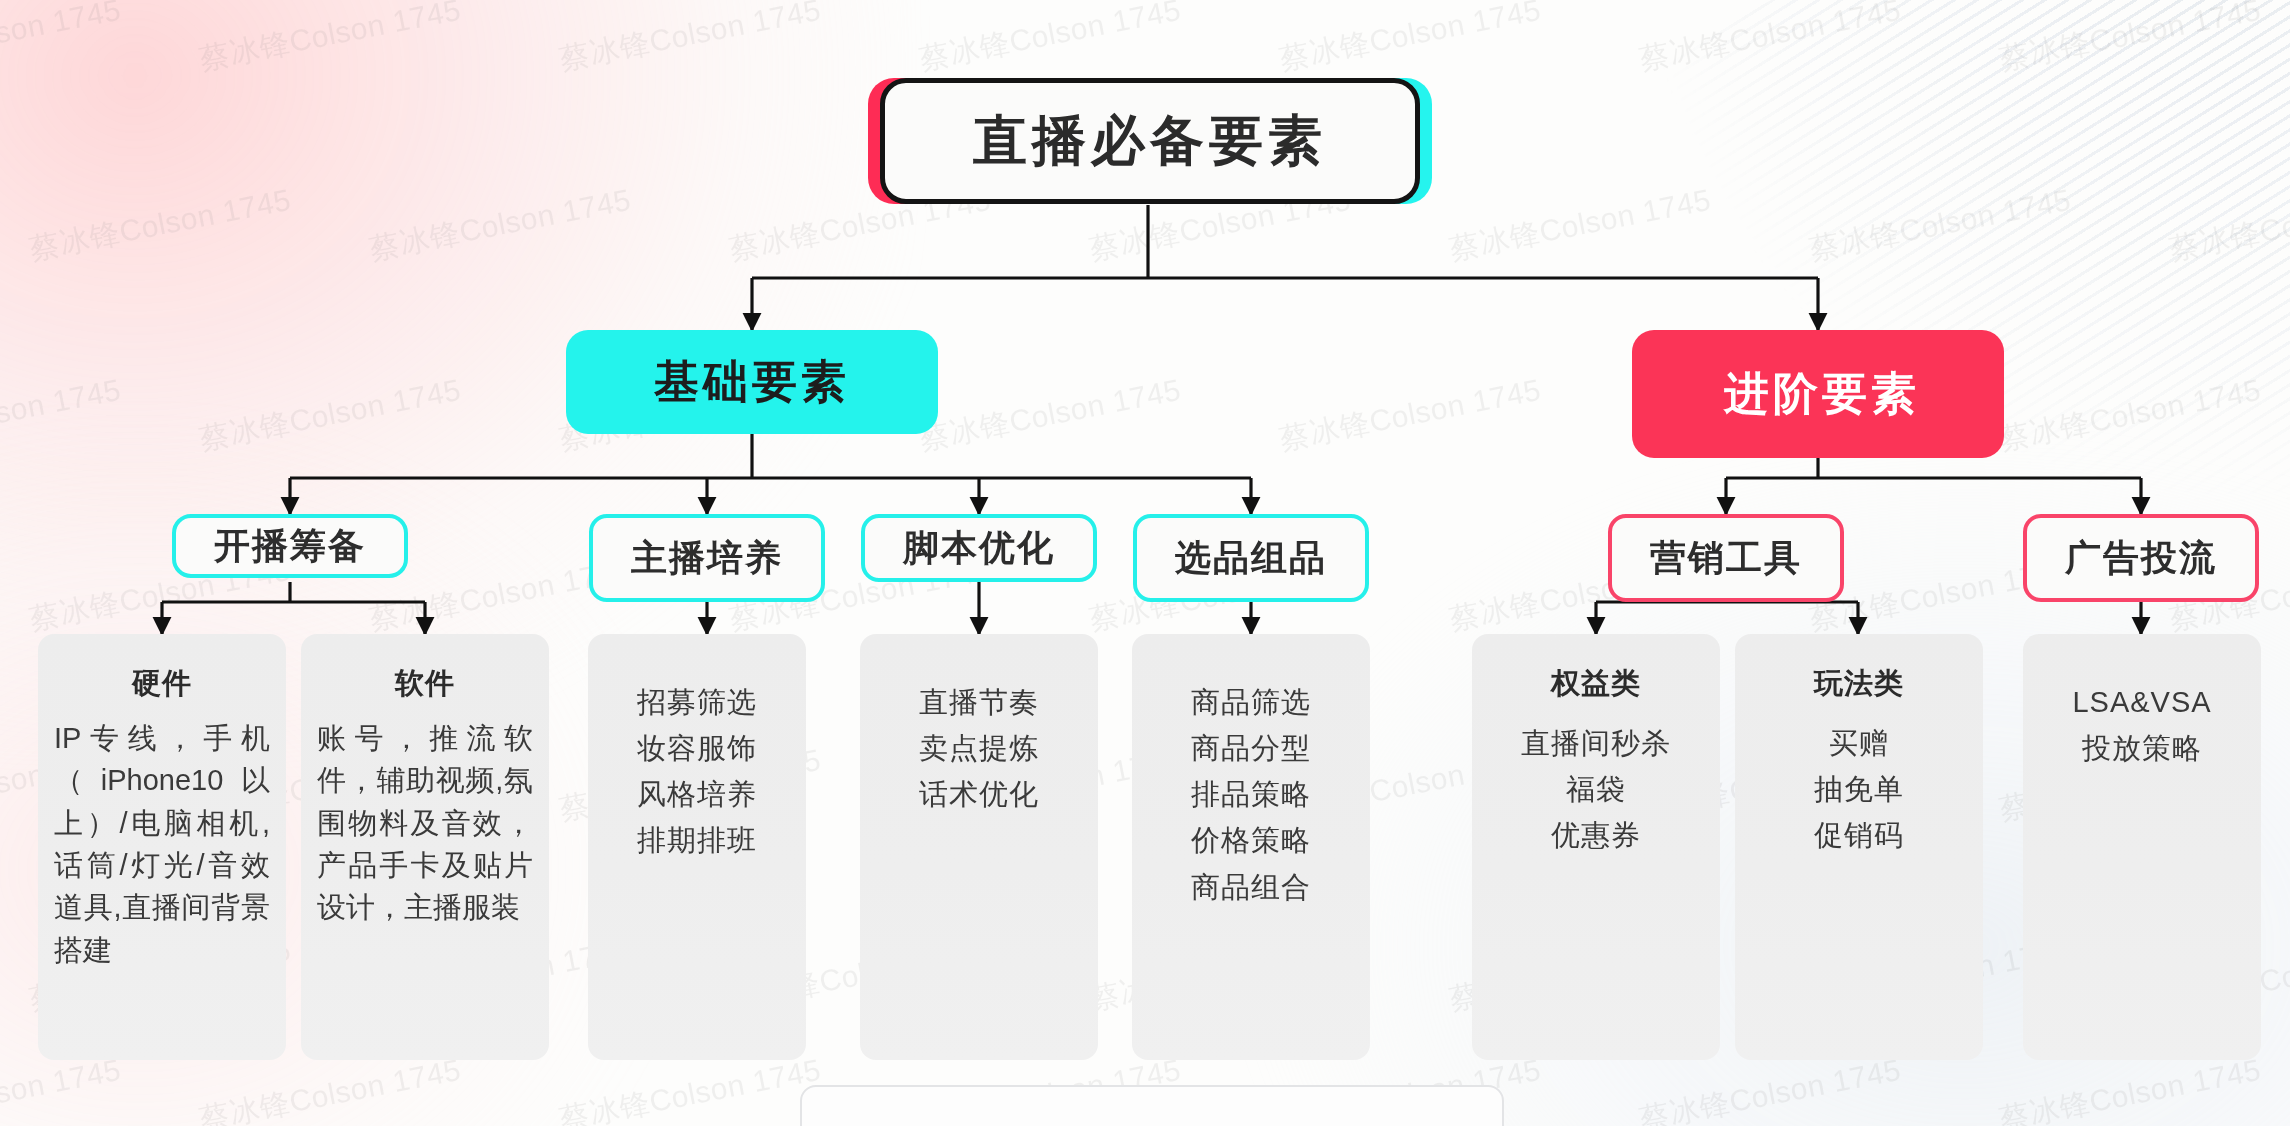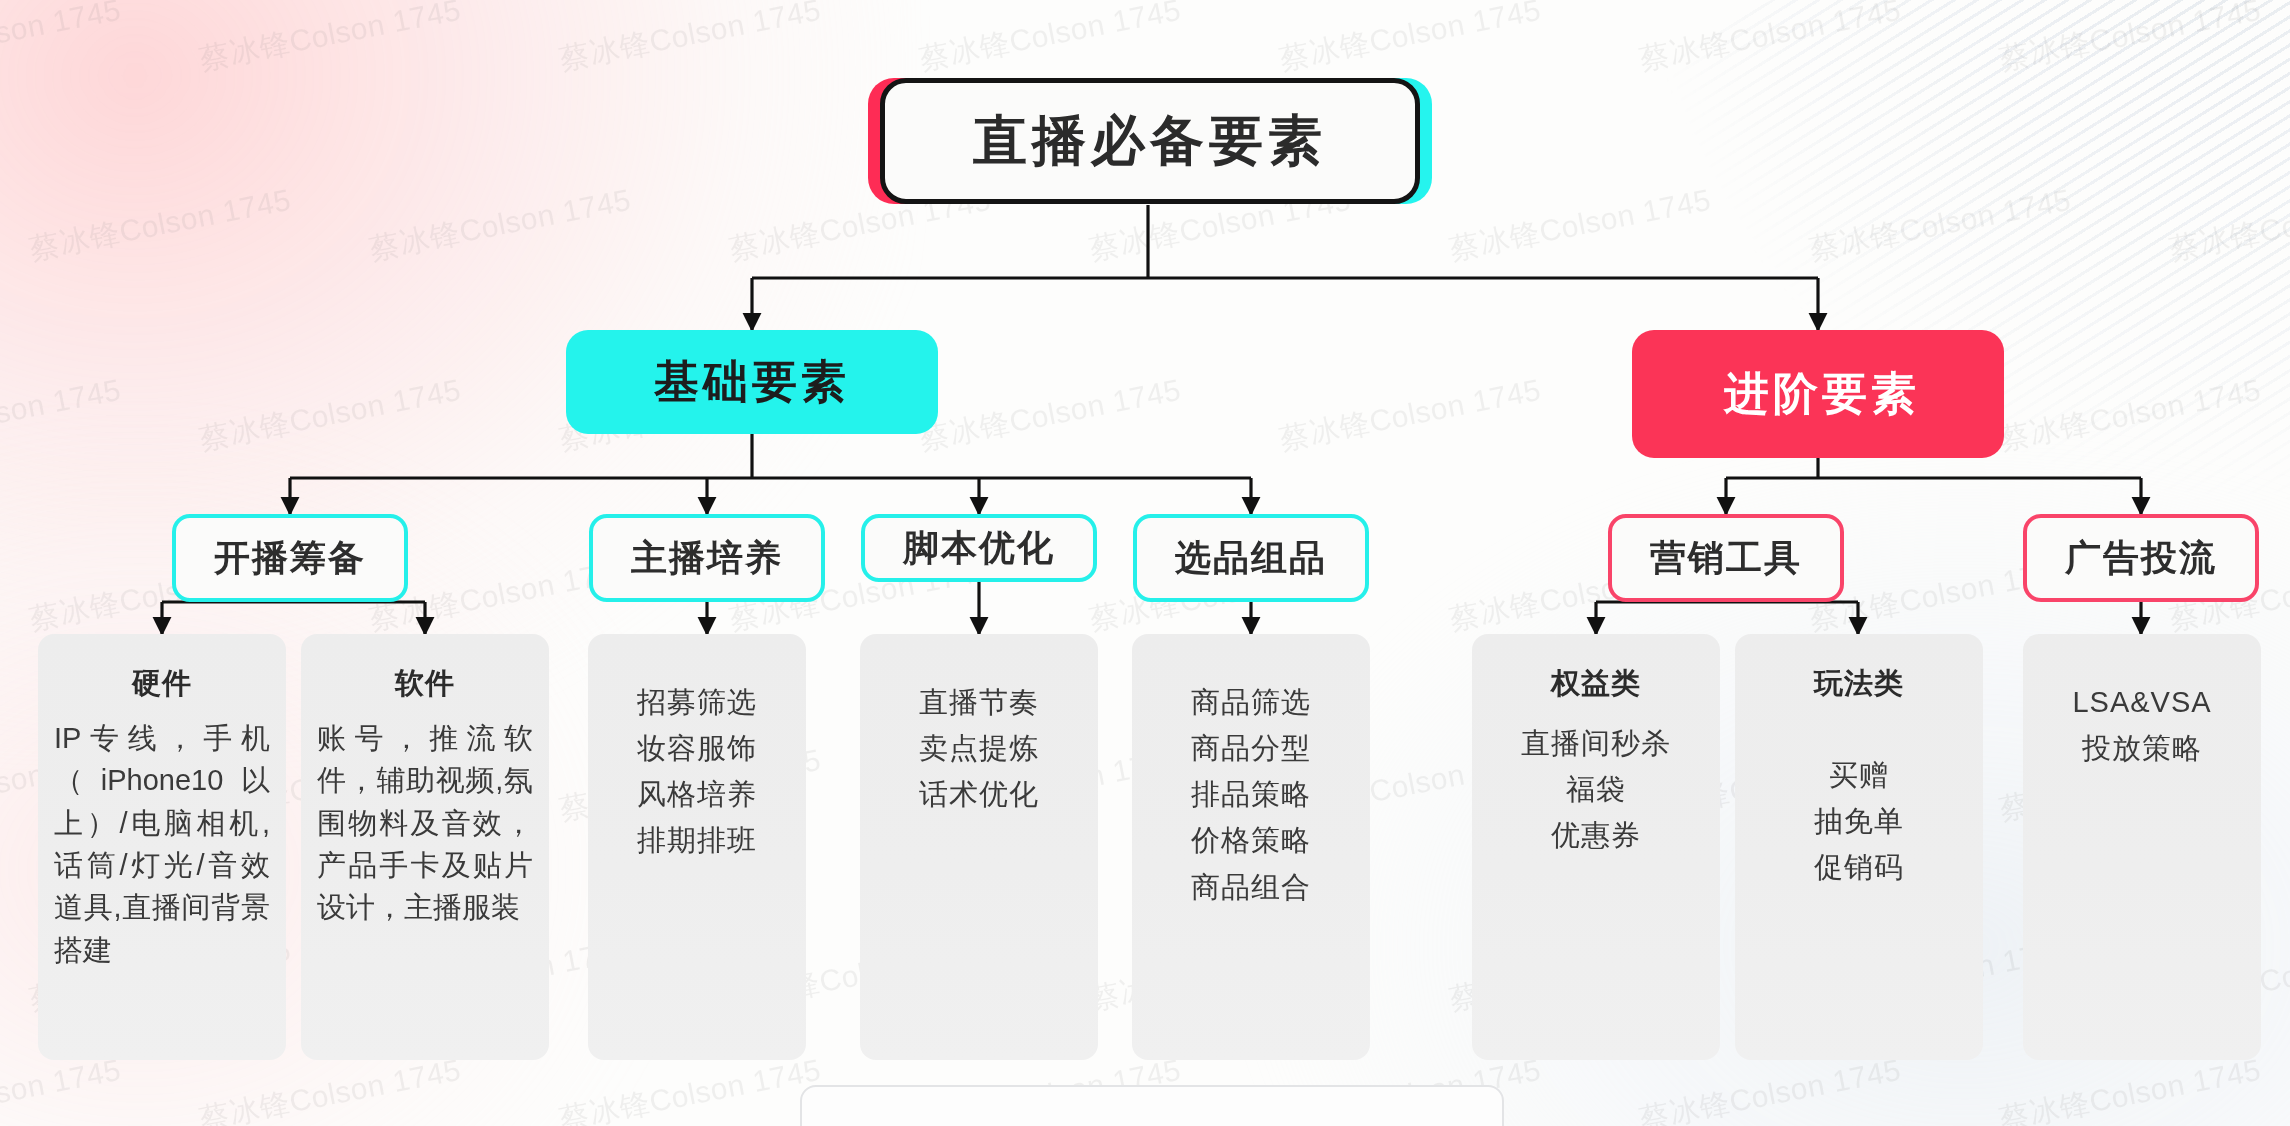--- a/index.html
+++ b/index.html
@@ -228,21 +228,21 @@
     </div>
   </div>
 
   <div class="node lvl2 cyan" style="left:566px;top:330px;width:372px;height:104px;">
     <span>基础要素</span>
   </div>
   <div class="node lvl2 red" style="left:1632px;top:330px;width:372px;height:128px;padding-left:8px;">
     <span>进阶要素</span>
   </div>
 
-  <div class="node lvl3 cyan" style="left:172px;top:514px;width:236px;height:88px;">
+  <div class="node lvl3 cyan" style="left:172px;top:514px;width:236px;height:64px;border-radius:19px;">
     <span>开播筹备</span>
   </div>
   <div class="node lvl3 cyan" style="left:589px;top:514px;width:236px;height:88px;">
     <span>主播培养</span>
   </div>
   <div class="node lvl3 cyan" style="left:861px;top:514px;width:236px;height:68px;">
     <span>脚本优化</span>
   </div>
   <div class="node lvl3 cyan" style="left:1133px;top:514px;width:236px;height:88px;">
     <span>选品组品</span>
@@ -293,21 +293,21 @@
 
   <div class="panel" style="left:1472px;top:634px;width:248px;height:426px;">
     <div class="p-head">权益类</div>
     <div class="p-list">
         <div class="p-line">直播间秒杀</div>
         <div class="p-line">福袋</div>
         <div class="p-line">优惠券</div>
       </div>
   </div>
 
-  <div class="panel" style="left:1735px;top:634px;width:248px;height:426px;gap:32px;">
+  <div class="panel" style="left:1735px;top:634px;width:248px;height:426px;">
     <div class="p-head">玩法类</div>
     <div class="p-list">
         <div class="p-line">买赠</div>
         <div class="p-line">抽免单</div>
         <div class="p-line">促销码</div>
       </div>
   </div>
 
   <div class="panel tight" style="left:2023px;top:634px;width:238px;height:426px;">
     <div class="p-list">

